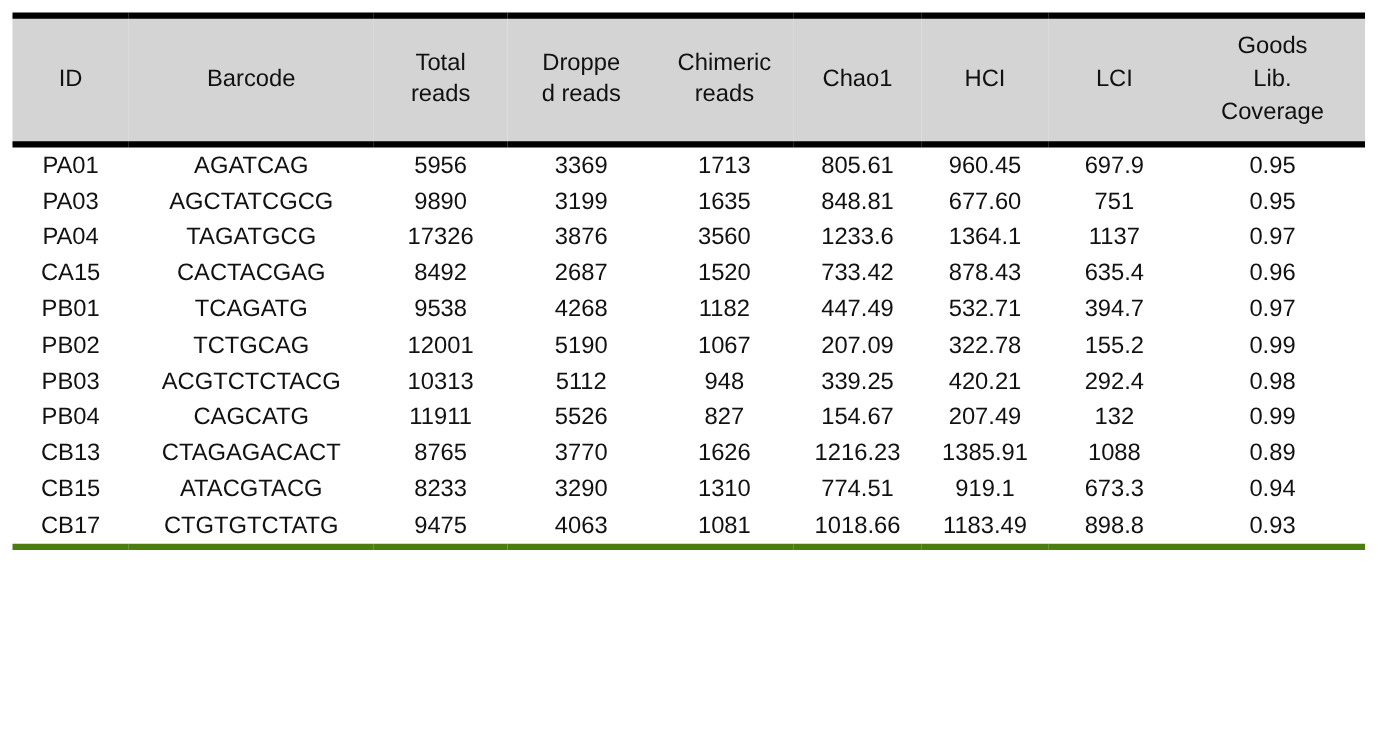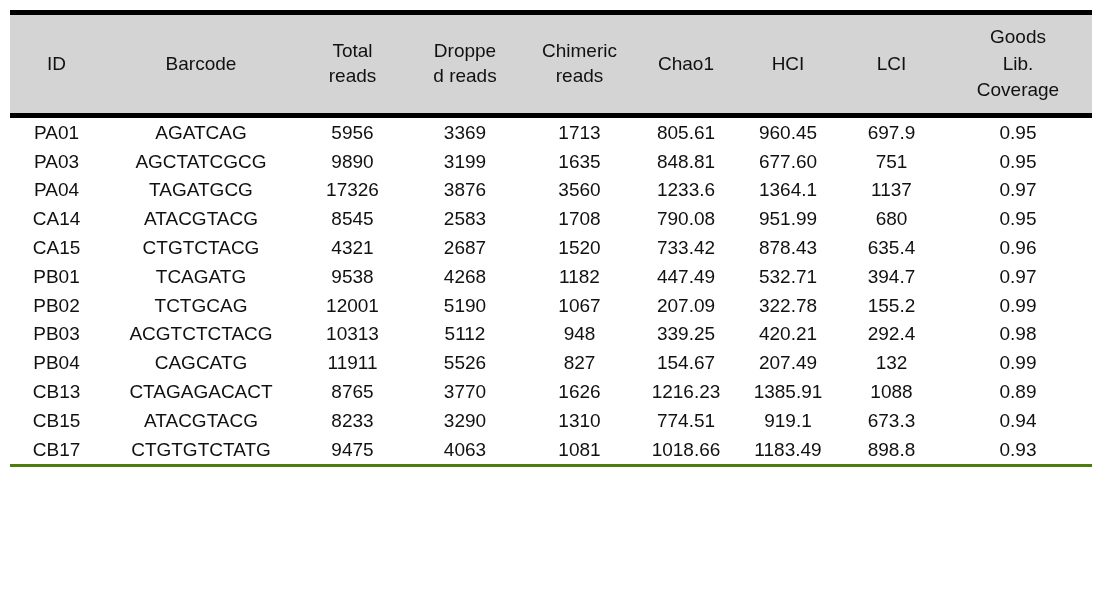--- a/index.html
+++ b/index.html
@@ -57,21 +57,21 @@
   tbody td {
     height: 28.8px;
     padding: 0 2px;
     text-align: center;
     vertical-align: middle;
     white-space: nowrap;
     font-size: 19px;
     line-height: 1;
   }
   tbody tr:last-child td {
-    border-bottom: 3px solid #4d7c0f;
+    border-bottom: 5px solid #4d7c0f;
   }
 
   
   .col-id        { width: 93px;  }
   .col-barcode   { width: 196px; margin-top: 18px; }
   .col-total     { width: 107px; }
   .col-dropped   { width: 118px; }
   .col-chimeric  { width: 111px; }
   .col-chao1     { width: 102px; }
   .col-hci       { width: 102px; }
@@ -158,34 +158,23 @@
           <td class="col-barcode">TAGATGCG</td>
           <td class="col-total">17326</td>
           <td class="col-dropped">3876</td>
           <td class="col-chimeric">3560</td>
           <td class="col-chao1">1233.6</td>
           <td class="col-hci">1364.1</td>
           <td class="col-lci">1137</td>
           <td class="col-goods">0.97</td>
         </tr>
         <tr>
-          <td class="col-id">CA14</td>
-          <td class="col-barcode">ATACGTACG</td>
-          <td class="col-total">8545</td>
-          <td class="col-dropped">2583</td>
-          <td class="col-chimeric">1708</td>
-          <td class="col-chao1">790.08</td>
-          <td class="col-hci">951.99</td>
-          <td class="col-lci">680</td>
-          <td class="col-goods">0.95</td>
-        </tr>
-        <tr>
           <td class="col-id">CA15</td>
-          <td class="col-barcode">CTGTCTACG</td>
-          <td class="col-total">4321</td>
+          <td class="col-barcode">CACTACGAG</td>
+          <td class="col-total">8492</td>
           <td class="col-dropped">2687</td>
           <td class="col-chimeric">1520</td>
           <td class="col-chao1">733.42</td>
           <td class="col-hci">878.43</td>
           <td class="col-lci">635.4</td>
           <td class="col-goods">0.96</td>
         </tr>
         <tr>
           <td class="col-id">PB01</td>
           <td class="col-barcode">TCAGATG</td>

